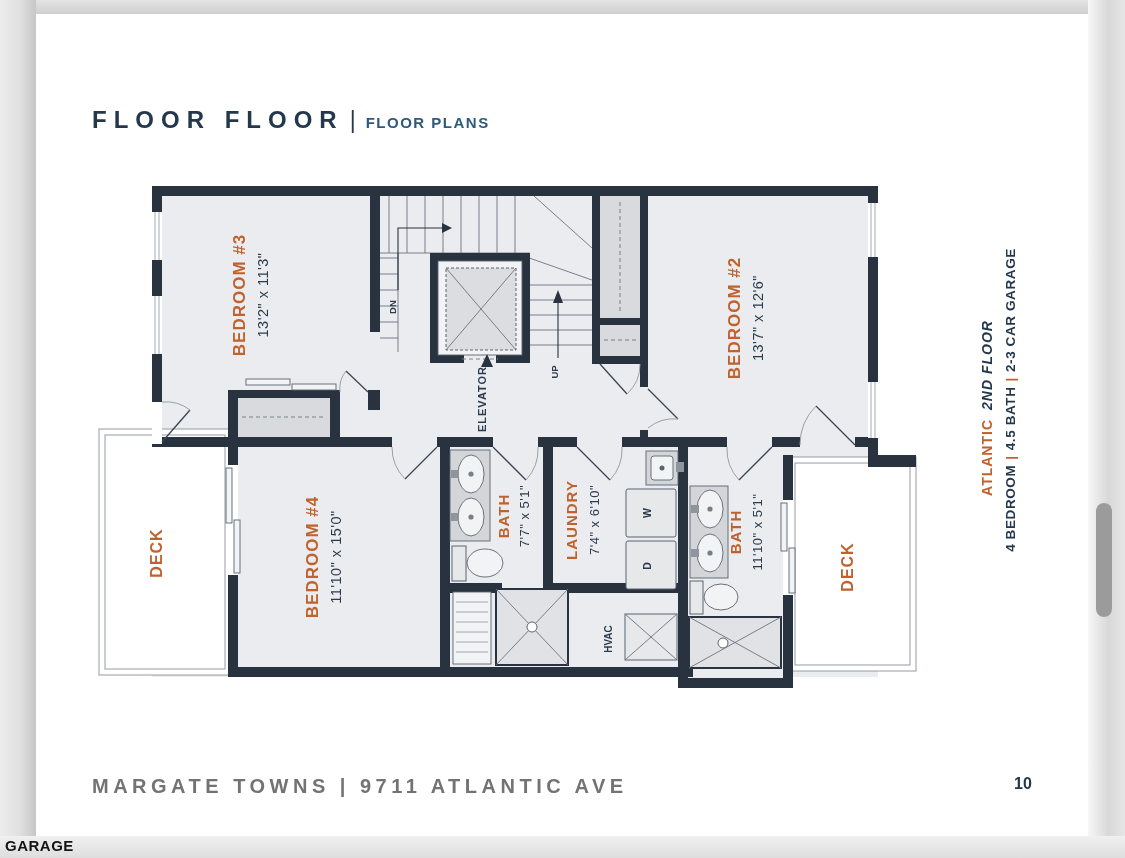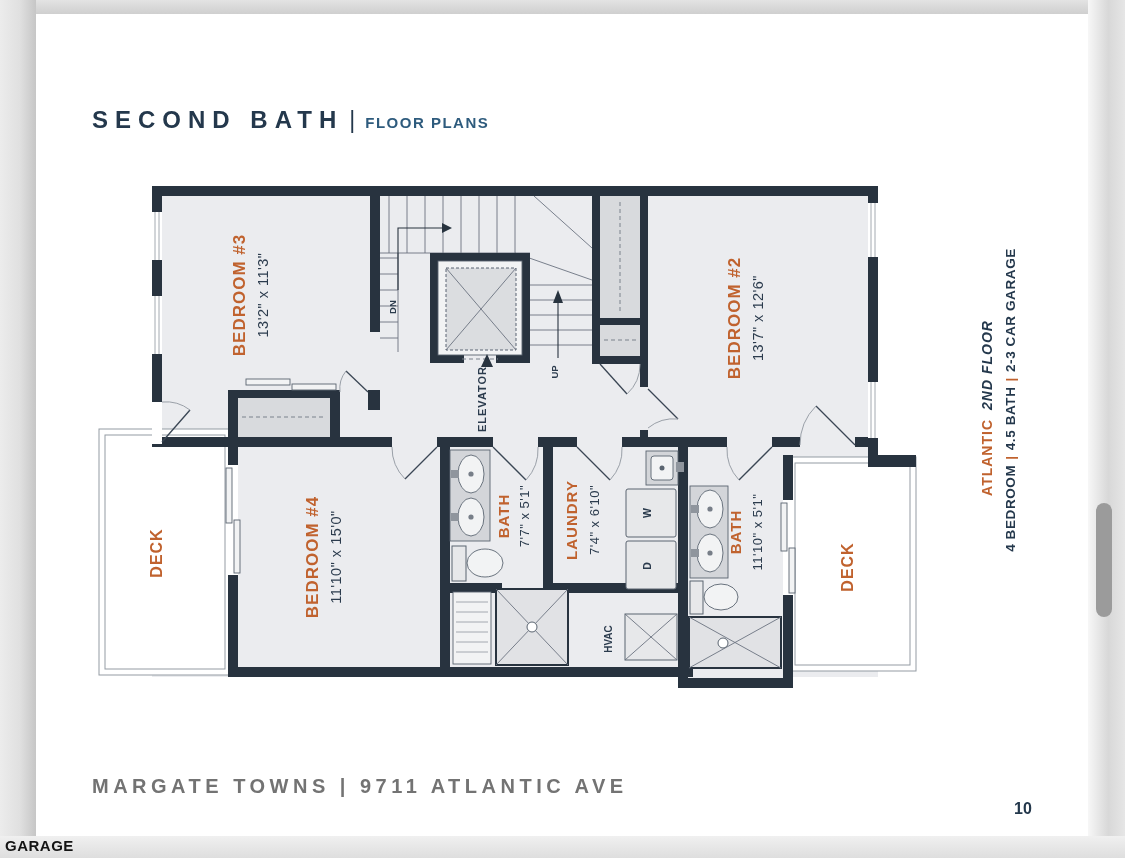--- a/index.html
+++ b/index.html
@@ -19,21 +19,21 @@
   .scroll-thumb{position:absolute;left:1096px;top:503px;width:16px;height:114px;border-radius:8px;
                 background:#9b9b9b;}
   
   .header{position:absolute;left:92px;top:72px;display:flex;align-items:baseline;white-space:nowrap;}
   .title{font-size:24px;font-weight:600;letter-spacing:7px;color:#24384c;}
   .title-sep{font-size:23px;font-weight:300;color:#24384c;margin:0 10px 0 6px;}
   .subtitle{font-size:15px;font-weight:600;letter-spacing:1.5px;color:#2e5b7d;margin-top:42px;}
   
   .footer-address{position:absolute;left:92px;top:775px;font-size:20px;font-weight:600;
                   letter-spacing:4.5px;color:#737373;white-space:nowrap;}
-  .page-number{position:absolute;left:1014px;top:775px;font-size:16px;font-weight:600;color:#24384c;margin-top:25px;}
+  .page-number{position:absolute;left:1014px;top:775px;font-size:16px;font-weight:600;color:#24384c;}
   
   .vnote{position:absolute;white-space:nowrap;transform:translate(-50%,-50%) rotate(-90deg);}
   .vnote1{left:987px;top:408px;font-size:14px;letter-spacing:1px;}
   .vnote2{left:1010px;top:400px;font-size:13.5px;font-weight:bold;letter-spacing:0.6px;color:#24384c;}
   .plan-name{color:#c0622e;font-weight:bold;}
   .plan-floor{color:#24384c;font-style:italic;font-weight:600;margin-left:9px;}
   .vnote2 .pipe{color:#c0622e;margin:0 5px;}
   
   .plan{position:absolute;left:90px;top:180px;}
   .wall{fill:#28333f;}
@@ -59,21 +59,21 @@
   .room-dims{fill:#2b3b4d;letter-spacing:0.5px;}
   .small-lbl{fill:#2b3b4d;font-weight:bold;}
   text{font-family:"Liberation Sans",sans-serif;}
 </style>
 </head>
 <body>
 
 <div class="screen">
 
   <div class="header">
-    <span class="title">SECOND BATH</span>
+    <span class="title">FLOOR FLOOR</span>
     <span class="title-sep">|</span>
     <span class="subtitle">FLOOR PLANS</span>
   </div>
 
   <svg class="plan" width="840" height="515" viewBox="90 180 840 515" xmlns="http://www.w3.org/2000/svg">
 
     <g>
       <rect class="floor" x="152" y="186" width="726" height="491"></rect>
       <rect class="floor" x="682" y="447" width="111" height="241"></rect>
     </g>

